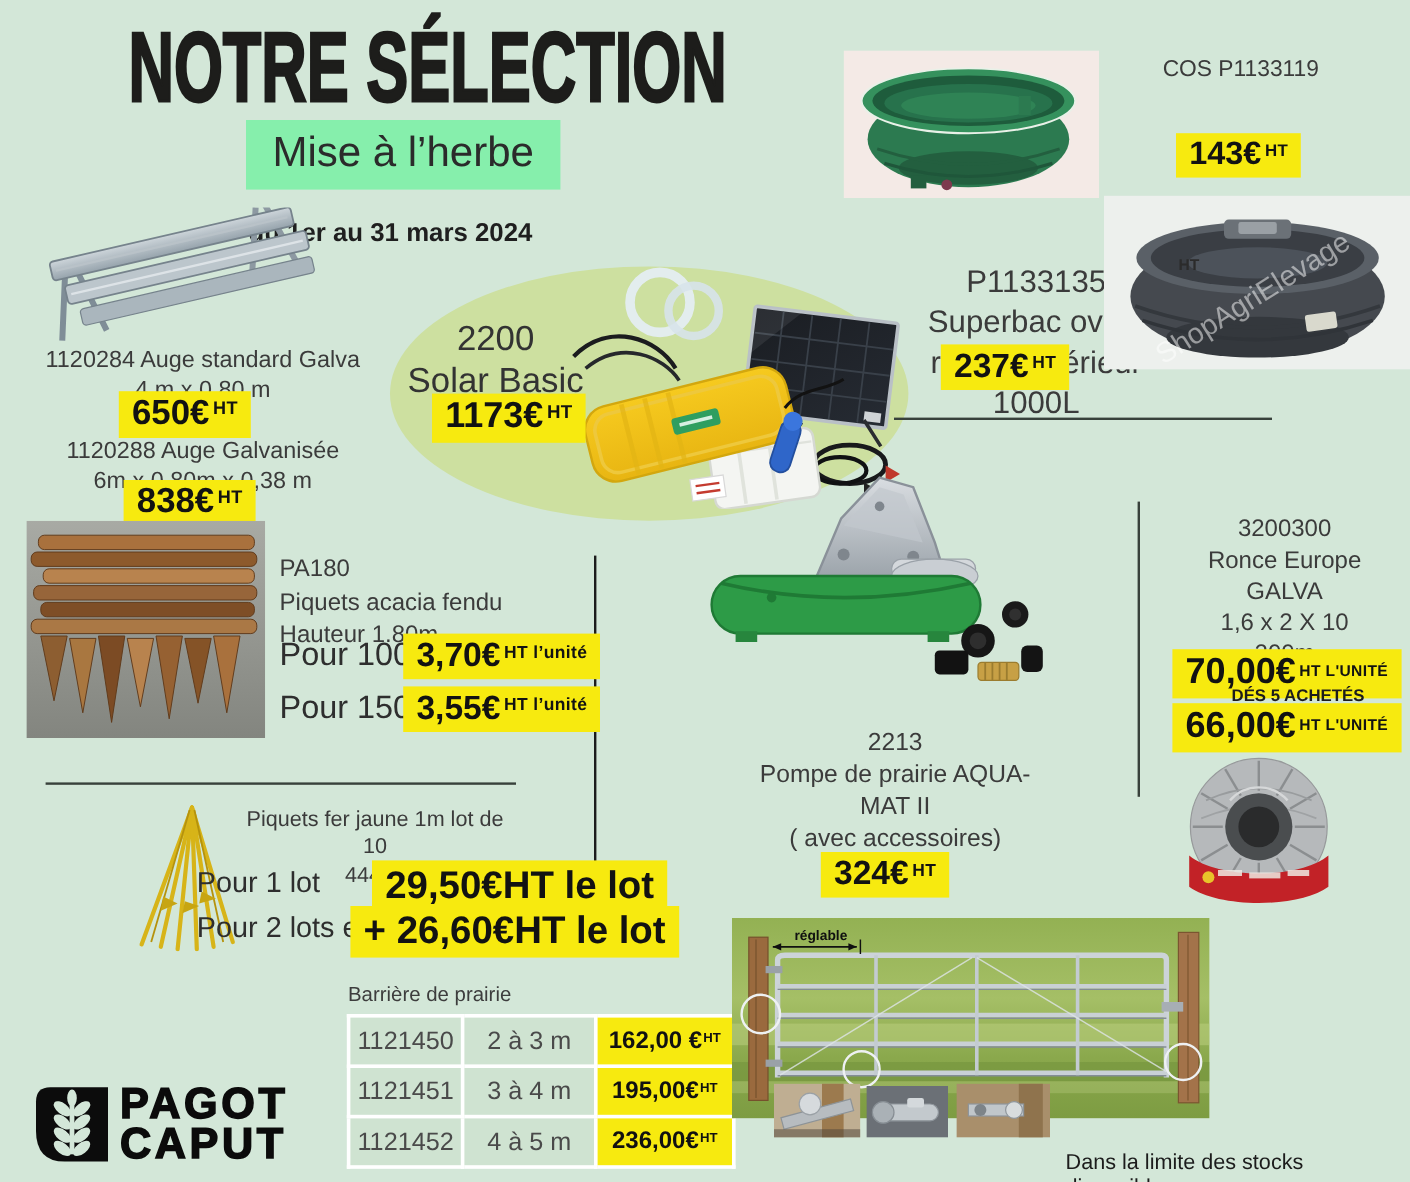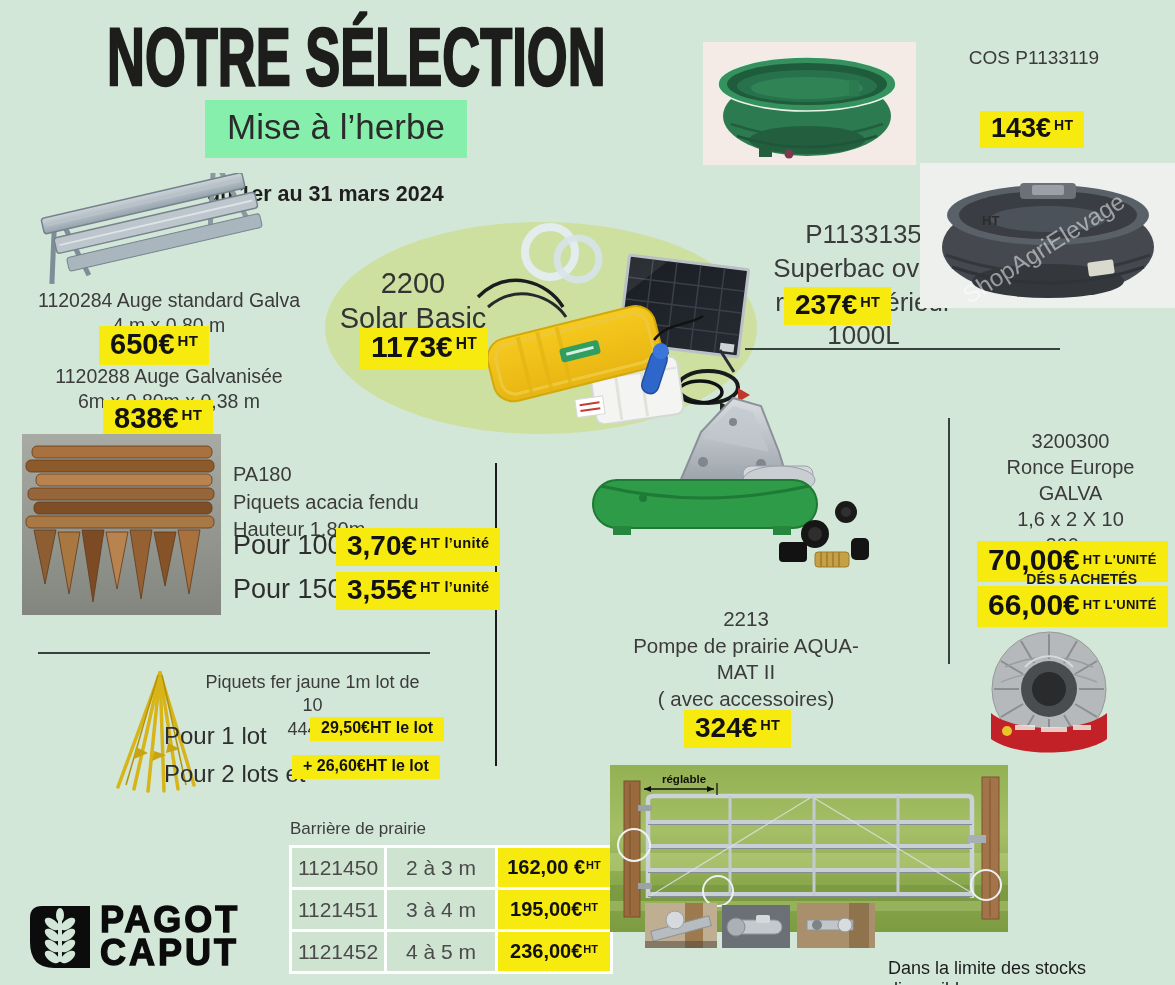--- a/index.html
+++ b/index.html
@@ -23,21 +23,21 @@
   .imgbox{position:absolute;}
   .gate-table{position:absolute;left:289px;top:845px;border-collapse:collapse;}
   .gate-table td{border:3px solid #ffffff;background:#cfe3d1;text-align:center;
     font-size:21px;color:#4a4a4a;padding:0;height:39px;}
   .gate-table td.c1{width:92px;} .gate-table td.c2{width:108px;}
   .gate-table td.price-cell{width:112px;background:#f7ea0f;color:#111;font-weight:700;font-size:20px;}
   .sup2{font-size:11px;vertical-align:0.45em;font-weight:700;margin-left:1px;}
   .logo-text{position:absolute;left:100px;top:903px;font-size:36px;font-weight:700;
     -webkit-text-stroke:1.3px #0b0b0b;color:#0b0b0b;line-height:0.92;letter-spacing:3px;}
   .disclaimer{position:absolute;left:888px;top:958px;font-size:18px;color:#1c1c1c;}
-  .pf-badge{font-size:16px;}
+  .pf-badge{font-size:32px;}
 </style>
 </head>
 <body>
 
 <div class="canvas">
 
   <div class="title">NOTRE SÉLECTION</div>
   <div class="subtitle">Mise à l’herbe</div>
   <div class="date">du 1er au 31 mars 2024</div>
 

